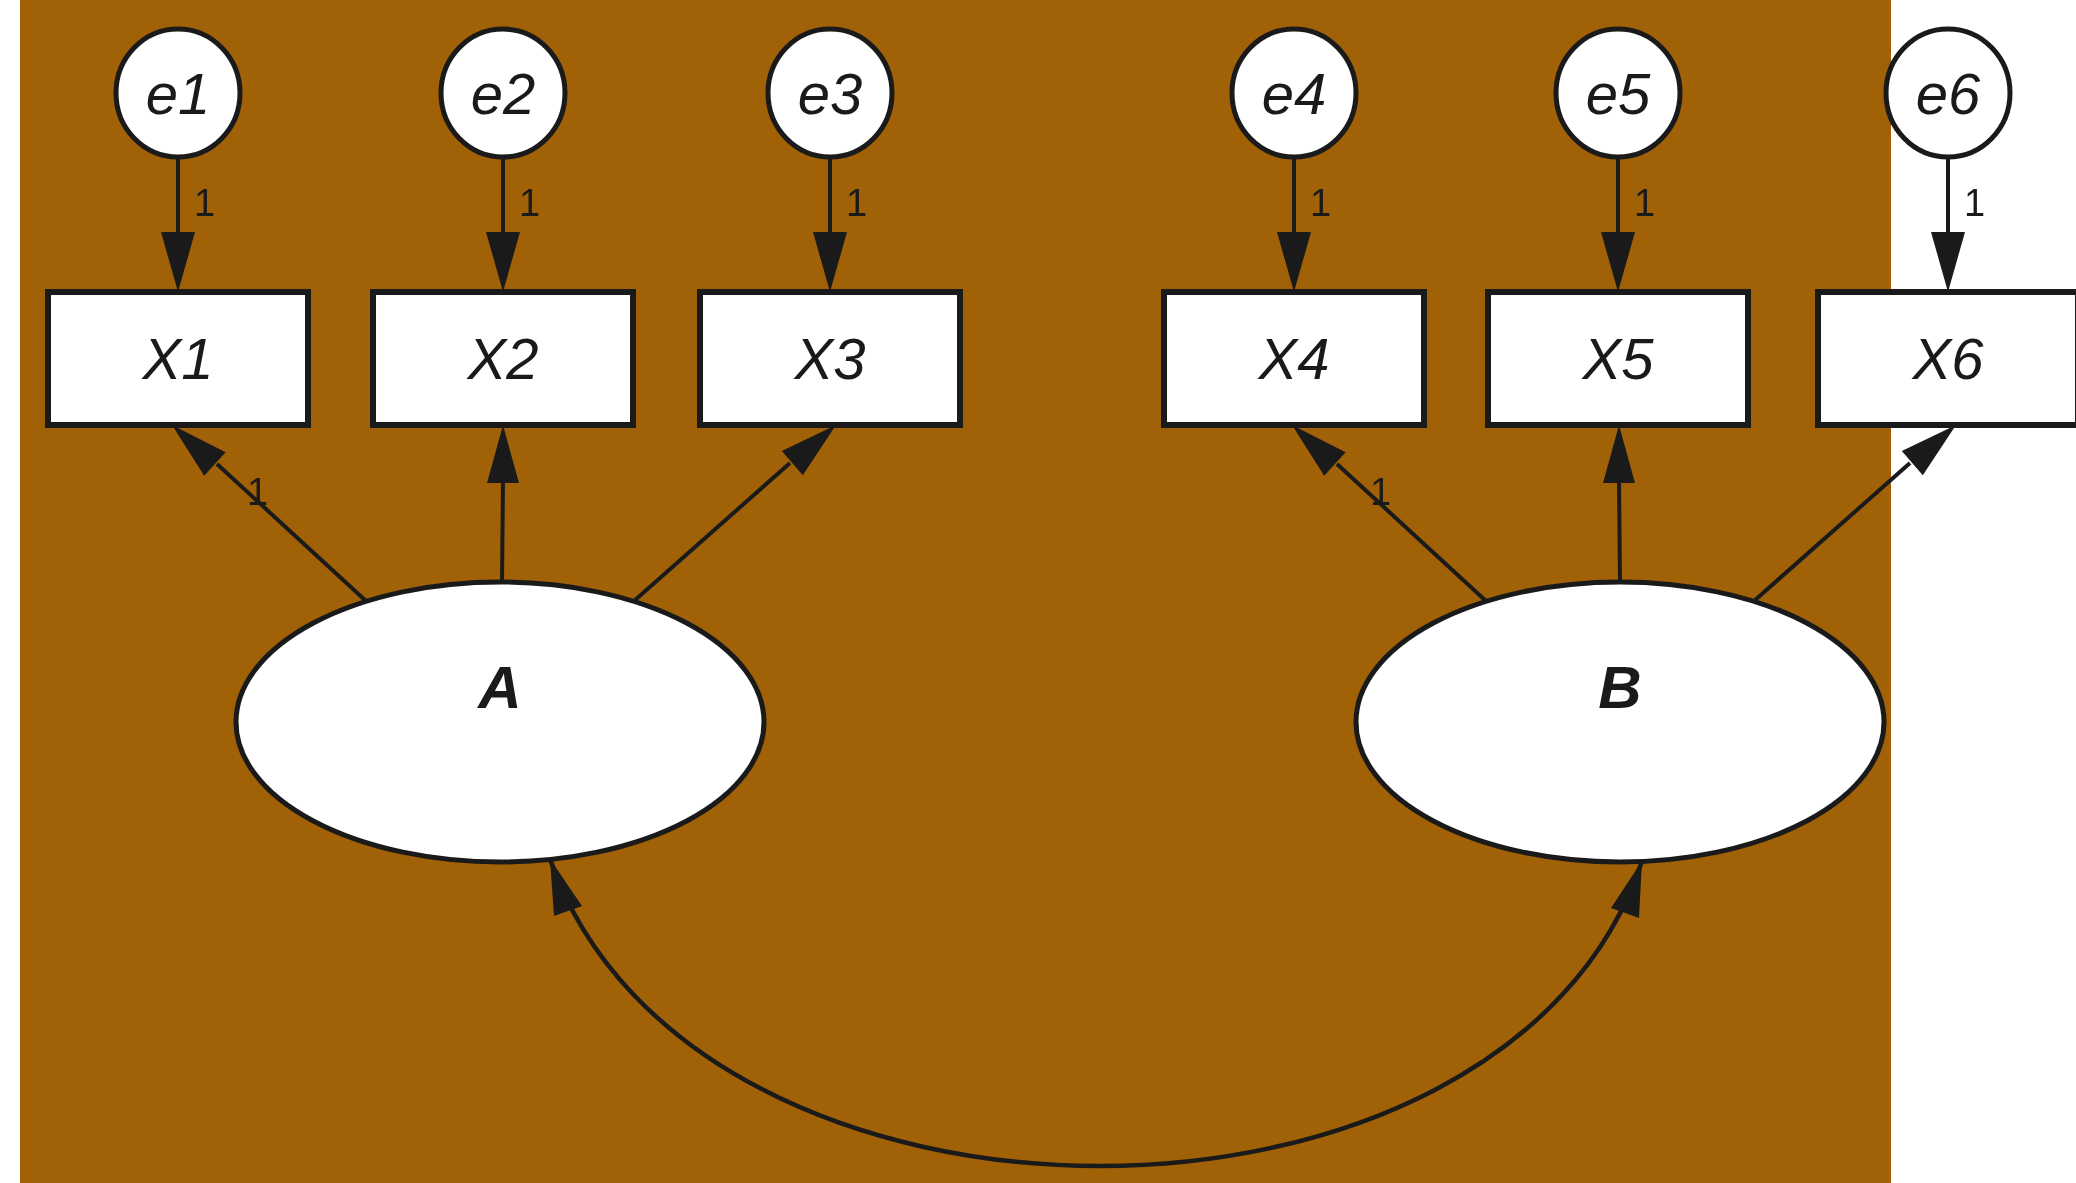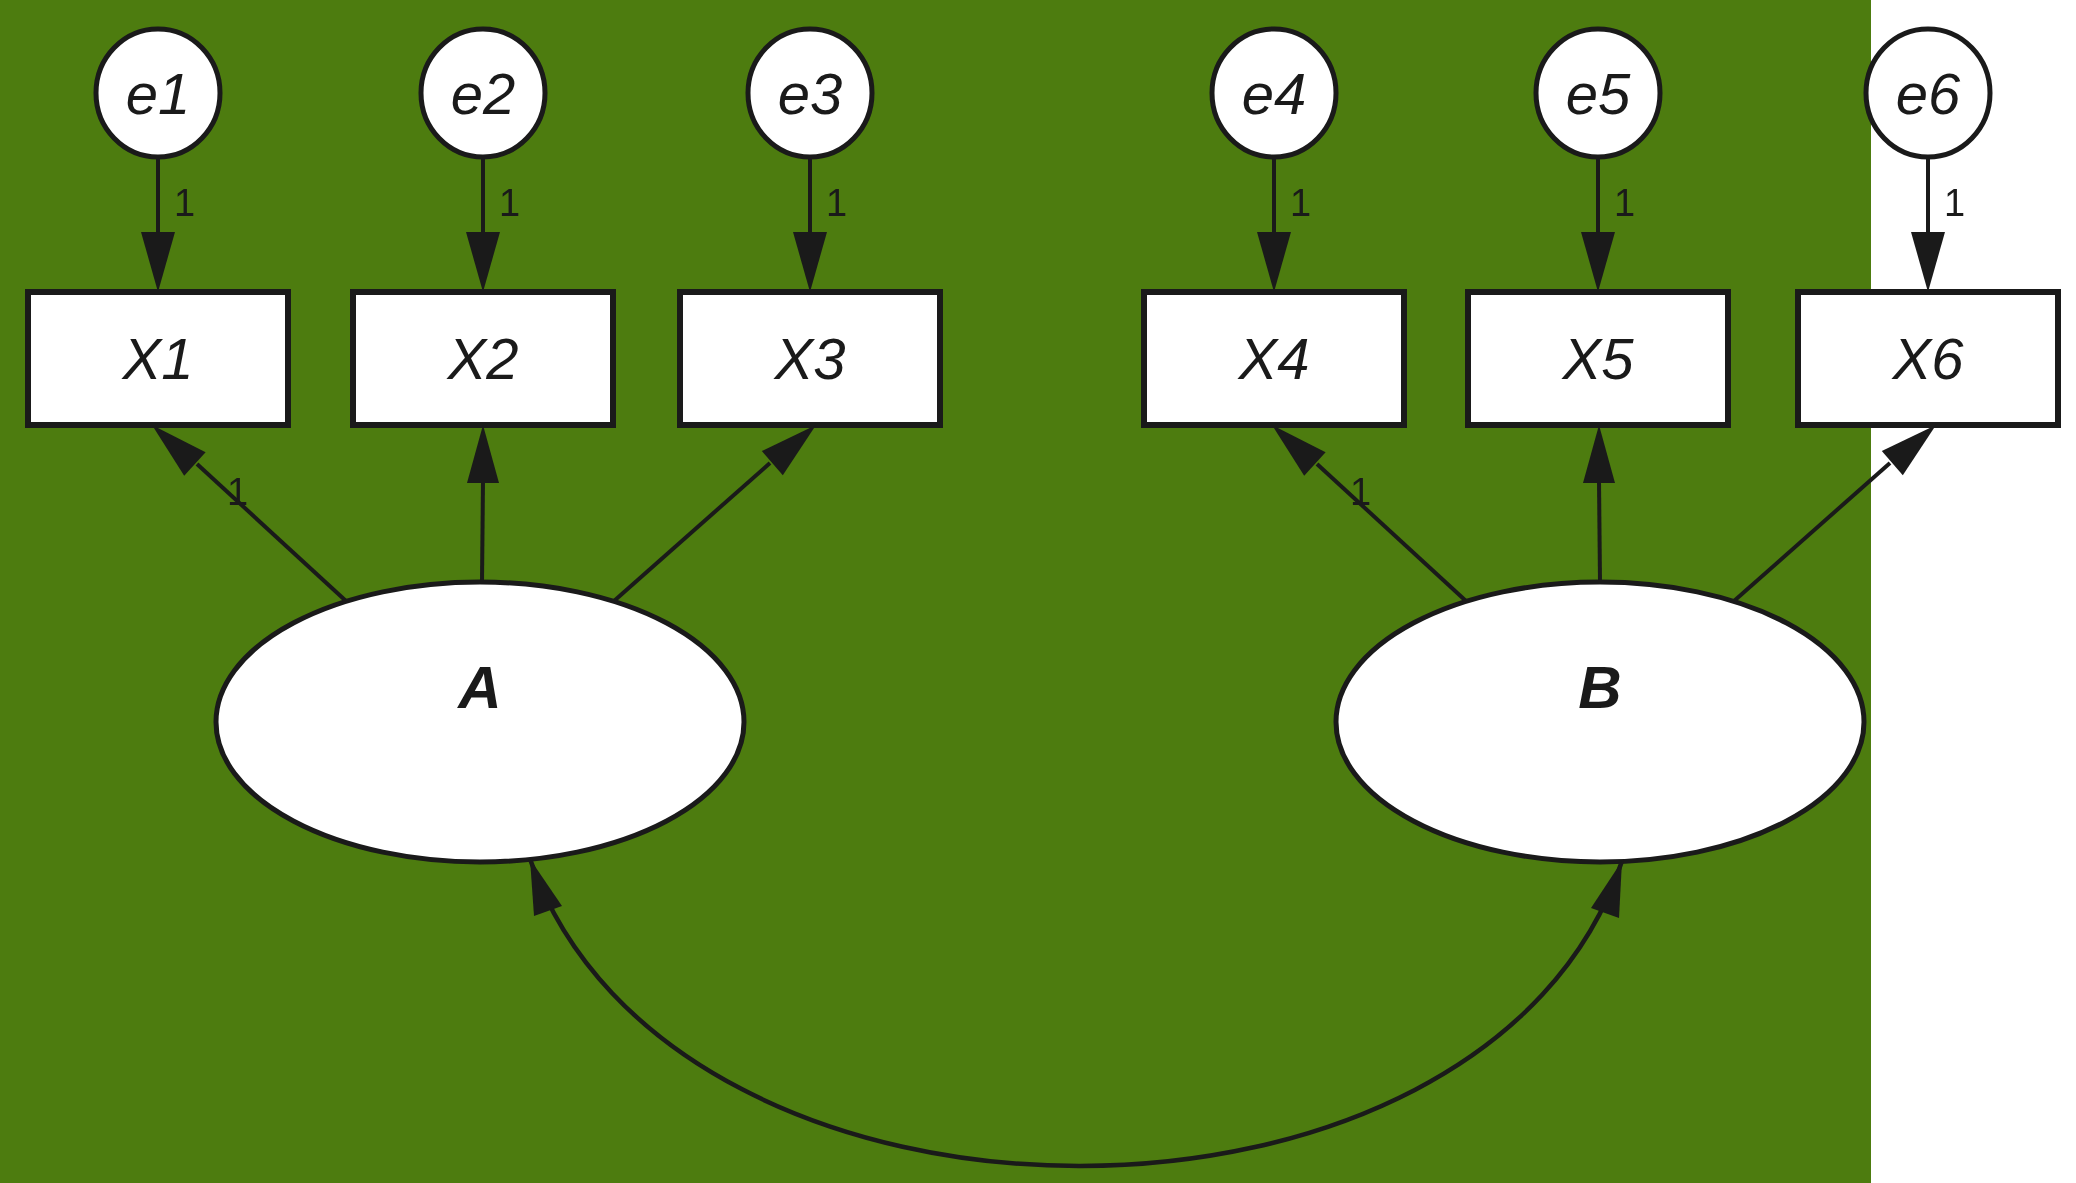--- a/index.html
+++ b/index.html
@@ -3,22 +3,23 @@
 <meta charset="utf-8">
 <style>
   html, body {
     margin: 0;
     padding: 0;
     background: #ffffff;
   }
   .figure-wrap {
     width: 1871px;
     height: 1183px;
-    background: #4d7c0f;
+    background: #a16207;
     position: relative;
+    margin-left: 20px;
   }
   svg { display: block; }
   .shape {
     fill: #ffffff;
     stroke: #1a1a1a;
   }
   .circ { stroke-width: 5; }
   .rect { stroke-width: 6; }
   .oval { stroke-width: 5; }
   .shaft {

